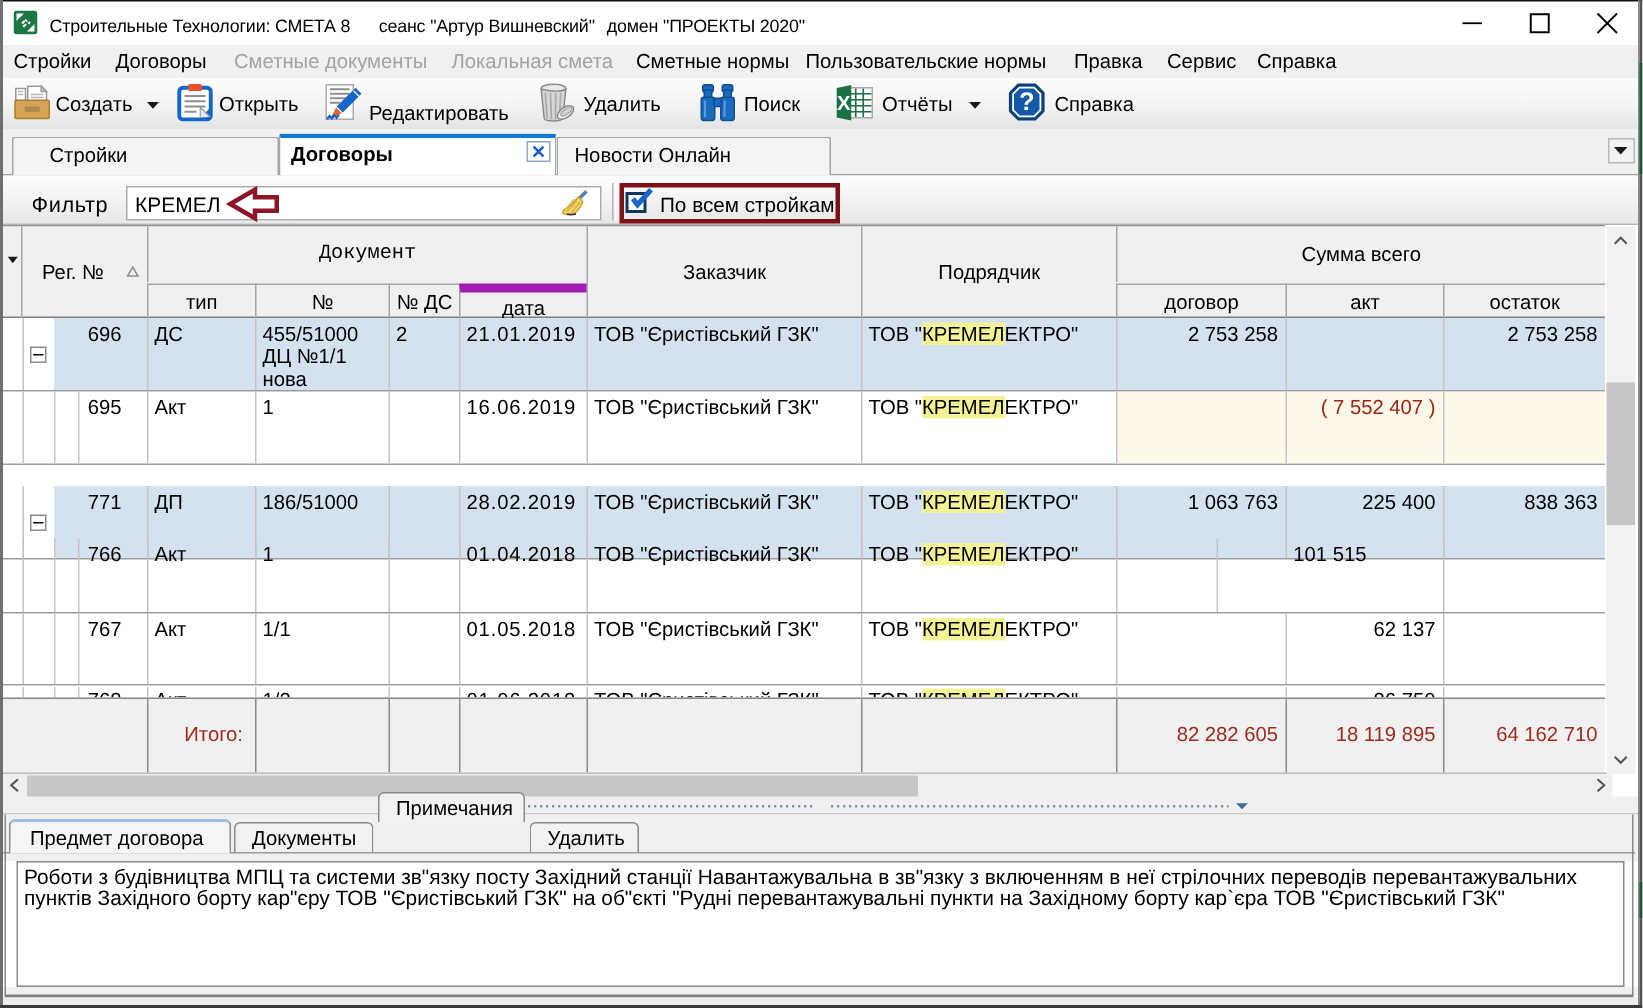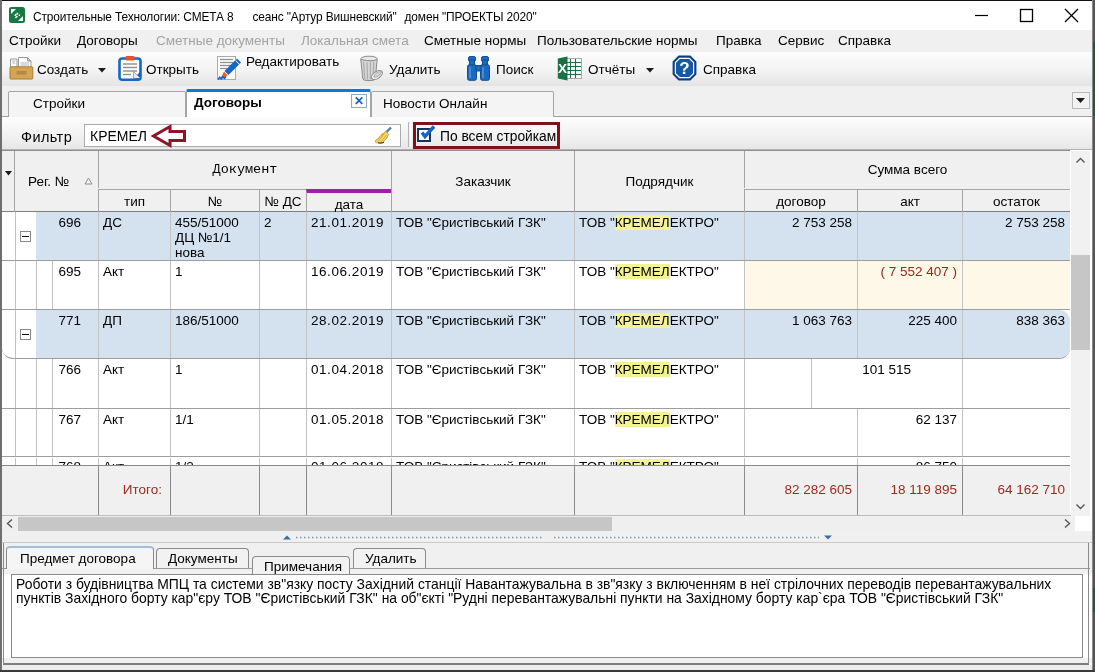--- a/index.html
+++ b/index.html
@@ -77,21 +77,21 @@
  <line x1="5" y1="4.5" x2="18" y2="4.5" stroke="#8e8e8e" stroke-width="1.3"></line>
  <line x1="5" y1="7.5" x2="18" y2="7.5" stroke="#8e8e8e" stroke-width="1.3"></line>
  <line x1="5" y1="10.5" x2="18" y2="10.5" stroke="#8e8e8e" stroke-width="1.3"></line>
  <line x1="5" y1="13.5" x2="12" y2="13.5" stroke="#8e8e8e" stroke-width="1.3"></line>
  <path d="M22 3.5 L26 7.5 L24.6 8.9 L20.6 4.9 Z" fill="#1467c6"></path>
  <path d="M20 5.5 L24 9.5 L13.5 20 L9.5 16 Z" fill="#1467c6"></path>
  <path d="M9 16.6 L12.9 20.5 L5.5 24 Z" fill="#e8622c"></path>
  <path d="M5.5 24 L8 22.8 L6.7 21.5 Z" fill="#7a3a10"></path>
  <path d="M3 24.5 l1.7-2.2 1.5 1.7 1.7-2.2 1.5 1.7 1.5-2" fill="none" stroke="#1565c5" stroke-width="1.5"></path>
 </svg>
-<div class="a" style="left:246px;top:54px;font-size:13.5px;">Редактировать</div>
+<div class="a" style="left:246px;top:68px;font-size:13.5px;">Редактировать</div>
 
 <svg class="a" style="left:358px;top:55px" width="28" height="27" viewBox="0 0 28 27">
  <ellipse cx="11" cy="3.8" rx="8.2" ry="2.6" fill="#e9e9e9" stroke="#8a8a8a"></ellipse>
  <path d="M2.8 4.5 L4.8 24 Q4.9 25.6 11 25.6 Q17.1 25.6 17.2 24 L19.2 4.5 Q15 7 2.8 4.5 Z" fill="#d6d6d6" stroke="#8a8a8a"></path>
  <path d="M5.5 6.8 L6.8 24.2 M9 7.2 L9.6 24.6 M12.5 7.2 L12.3 24.6 M15.8 6.8 L15 24.2" stroke="#a9a9a9" stroke-width="1.1" fill="none"></path>
  <ellipse cx="19" cy="20" rx="3.4" ry="6.2" transform="rotate(55 19 20)" fill="#eee" stroke="#8a8a8a"></ellipse>
  <ellipse cx="19.6" cy="19.4" rx="1.7" ry="4.4" transform="rotate(55 19.6 19.4)" fill="#d2d2d2" stroke="#9a9a9a" stroke-width=".7"></ellipse>
 </svg>
 <div class="a" style="left:389px;top:62px;font-size:13.5px;">Удалить</div>
 
@@ -177,21 +177,21 @@
  <svg class="a" style="left:82px;top:26px" width="9" height="8">
       <path d="M4.5 1 L8 7 L1 7 Z" fill="none" stroke="#909090"></path>
     </svg>
  <div class="hdrcell" style="left:96px;top:0;width:293px;height:37px;font-family:Liberation Mono, monospace;">Документ</div>
  <div class="hdrcell" style="left:389px;top:0;width:183px;height:61px;">Заказчик</div>
  <div class="hdrcell" style="left:572px;top:0;width:170px;height:61px;">Подрядчик</div>
  <div class="hdrcell" style="left:742px;top:0;width:326px;height:37px;">Сумма всего</div>
  <div class="hdrcell" style="left:96px;top:38px;width:72px;height:23px;border-top:1px solid #a5a5a5;">тип</div>
  <div class="hdrcell" style="left:168px;top:38px;width:89px;height:23px;border-top:1px solid #a5a5a5;">№</div>
  <div class="hdrcell" style="left:257px;top:38px;width:47px;height:23px;border-top:1px solid #a5a5a5;text-align:right;">№ ДС</div>
- <div class="hdrcell" style="left:304px;top:38px;width:85px;height:26px;border-top:4px solid #a21caf;">дата</div>
+ <div class="hdrcell" style="left:304px;top:38px;width:85px;height:26px;border-top:6px solid #a21caf;">дата</div>
  <div class="hdrcell" style="left:742px;top:38px;width:113px;height:23px;border-top:1px solid #a5a5a5;">договор</div>
  <div class="hdrcell" style="left:855px;top:38px;width:105px;height:23px;border-top:1px solid #a5a5a5;">акт</div>
  <div class="hdrcell" style="left:960px;top:38px;width:108px;height:23px;border-top:1px solid #a5a5a5;">остаток</div>
 </div>
 
 <div class="row" style="top:212px;height:49px;">
  <div class="a" style="left:34px;top:0;bottom:0;width:1034px;background:#d4e2f0"></div>
  <div class="a" style="left:13px;top:0;bottom:0;width:1px;background:#c3c3c3"></div>
  <div class="a" style="left:18px;top:19px;width:11px;height:11px;background:#fff;border:1px solid #8a8a8a"></div>
  <div class="a" style="left:20px;top:24px;width:7px;height:1px;background:#111"></div>
@@ -217,21 +217,21 @@
  <div class="cell vb" style="left:168px;width:89px">1</div>
  <div class="cell vb" style="left:257px;width:47px"></div>
  <div class="cell vb" style="left:304px;width:85px;letter-spacing:0.55px">16.06.2019</div>
  <div class="cell vb" style="left:389px;width:183px">ТОВ "Єристівський ГЗК"</div>
  <div class="cell vb" style="left:572px;width:170px">ТОВ "<span class="hl">КРЕМЕЛ</span>ЕКТРО"</div>
  <div class="cell vb cr" style="left:742px;width:113px"></div>
  <div class="cell vb cr" style="left:855px;width:105px;color:#a02318">( 7 552 407 )</div>
  <div class="cell vb cr" style="left:960px;width:108px"></div>
 </div>
 
-<div class="row" style="top:310px;height:49px;border-radius:11px;">
+<div class="row" style="top:324px;height:49px;">
  <div class="a" style="left:34px;top:0;bottom:0;width:1034px;background:#d4e2f0"></div>
  <div class="a" style="left:13px;top:0;bottom:0;width:1px;background:#c3c3c3"></div>
  <div class="a" style="left:18px;top:19px;width:11px;height:11px;background:#fff;border:1px solid #8a8a8a"></div>
  <div class="a" style="left:20px;top:24px;width:7px;height:1px;background:#111"></div>
  <div class="cell cr" style="left:0;width:96px;padding-right:17px">771</div>
  <div class="cell vb" style="left:96px;width:72px">ДП</div>
  <div class="cell vb" style="left:168px;width:89px">186/51000</div>
  <div class="cell vb" style="left:257px;width:47px"></div>
  <div class="cell vb" style="left:304px;width:85px;letter-spacing:0.55px">28.02.2019</div>
  <div class="cell vb" style="left:389px;width:183px">ТОВ "Єристівський ГЗК"</div>
@@ -326,21 +326,21 @@
  <path d="M11 5.5 L19 5.5 L15 1.5 Z" fill="#3a6ea5"></path>
  <path d="M552 1.5 L560 1.5 L556 5.5 Z" fill="#3a6ea5"></path>
  <line x1="24" y1="3.5" x2="272" y2="3.5" stroke="#7a93ad" stroke-width="1.6" stroke-dasharray="1.5 2.5"></line>
  <line x1="282" y1="3.5" x2="547" y2="3.5" stroke="#7a93ad" stroke-width="1.6" stroke-dasharray="1.5 2.5"></line>
 </svg>
 
 <div class="a" style="left:2px;top:543px;width:1091px;height:31px;background:#f0f0f0;"></div>
 <div class="a" style="left:2px;top:568px;width:1088px;height:1px;background:#9a9a9a"></div>
 <div class="a" style="left:6px;top:546px;width:148px;height:23px;background:#f5f5f5;border:1px solid #8a8a8a;border-bottom:none;border-top:2.5px solid #9ebfdd;border-radius:4px 4px 0 0;font-size:13.5px;padding:3px 0 0 13px;z-index:3">Предмет договора</div>
 <div class="a" style="left:156px;top:548px;width:93px;height:20px;background:#f2f2f2;border:1px solid #8a8a8a;border-bottom:none;border-radius:4px 4px 0 0;font-size:13.5px;padding:2px 0 0 11px;">Документы</div>
-<div class="a" style="left:252px;top:556px;width:98px;height:20px;background:#f2f2f2;border:1px solid #8a8a8a;border-bottom:none;border-radius:4px 4px 0 0;font-size:13.5px;padding:2px 0 0 11px;">Примечания</div>
+<div class="a" style="left:252px;top:528px;width:98px;height:20px;background:#f2f2f2;border:1px solid #8a8a8a;border-bottom:none;border-radius:4px 4px 0 0;font-size:13.5px;padding:2px 0 0 11px;">Примечания</div>
 <div class="a" style="left:353px;top:548px;width:73px;height:20px;background:#f2f2f2;border:1px solid #8a8a8a;border-bottom:none;border-radius:4px 4px 0 0;font-size:13.5px;padding:2px 0 0 11px;">Удалить</div>
 
 <div class="a" style="left:11px;top:574px;width:1072px;height:84px;background:#fff;border:1px solid #8a8a8a;padding:3px 4px;font-size:13.9px;line-height:13.6px;white-space:nowrap;overflow:hidden;z-index:2">Роботи з будівництва МПЦ та системи зв"язку посту Західний станції Навантажувальна в зв"язку з включенням в неї стрілочних переводів перевантажувальних<br>пунктів Західного борту кар"єру ТОВ "Єристівський ГЗК" на об"єкті "Рудні перевантажувальні пункти на Західному борту кар`єра ТОВ "Єристівський ГЗК"</div>
 
 <div class="a" style="left:0;top:658px;width:1095px;height:5px;background:#f0f0f0"></div>
 <div class="a" style="left:3px;top:663px;width:1086px;height:2px;background:#7d7d7d"></div>
 <div class="a" style="left:3px;top:543px;width:1px;height:121px;background:#8a8a8a"></div>
 <div class="a" style="left:1088px;top:543px;width:1px;height:121px;background:#8a8a8a"></div>
 <div class="a" style="left:0;top:665px;width:1095px;height:5px;background:#ededed"></div>
 <div class="a" style="left:0;top:670px;width:1095px;height:2px;background:#3a3a3a"></div>

